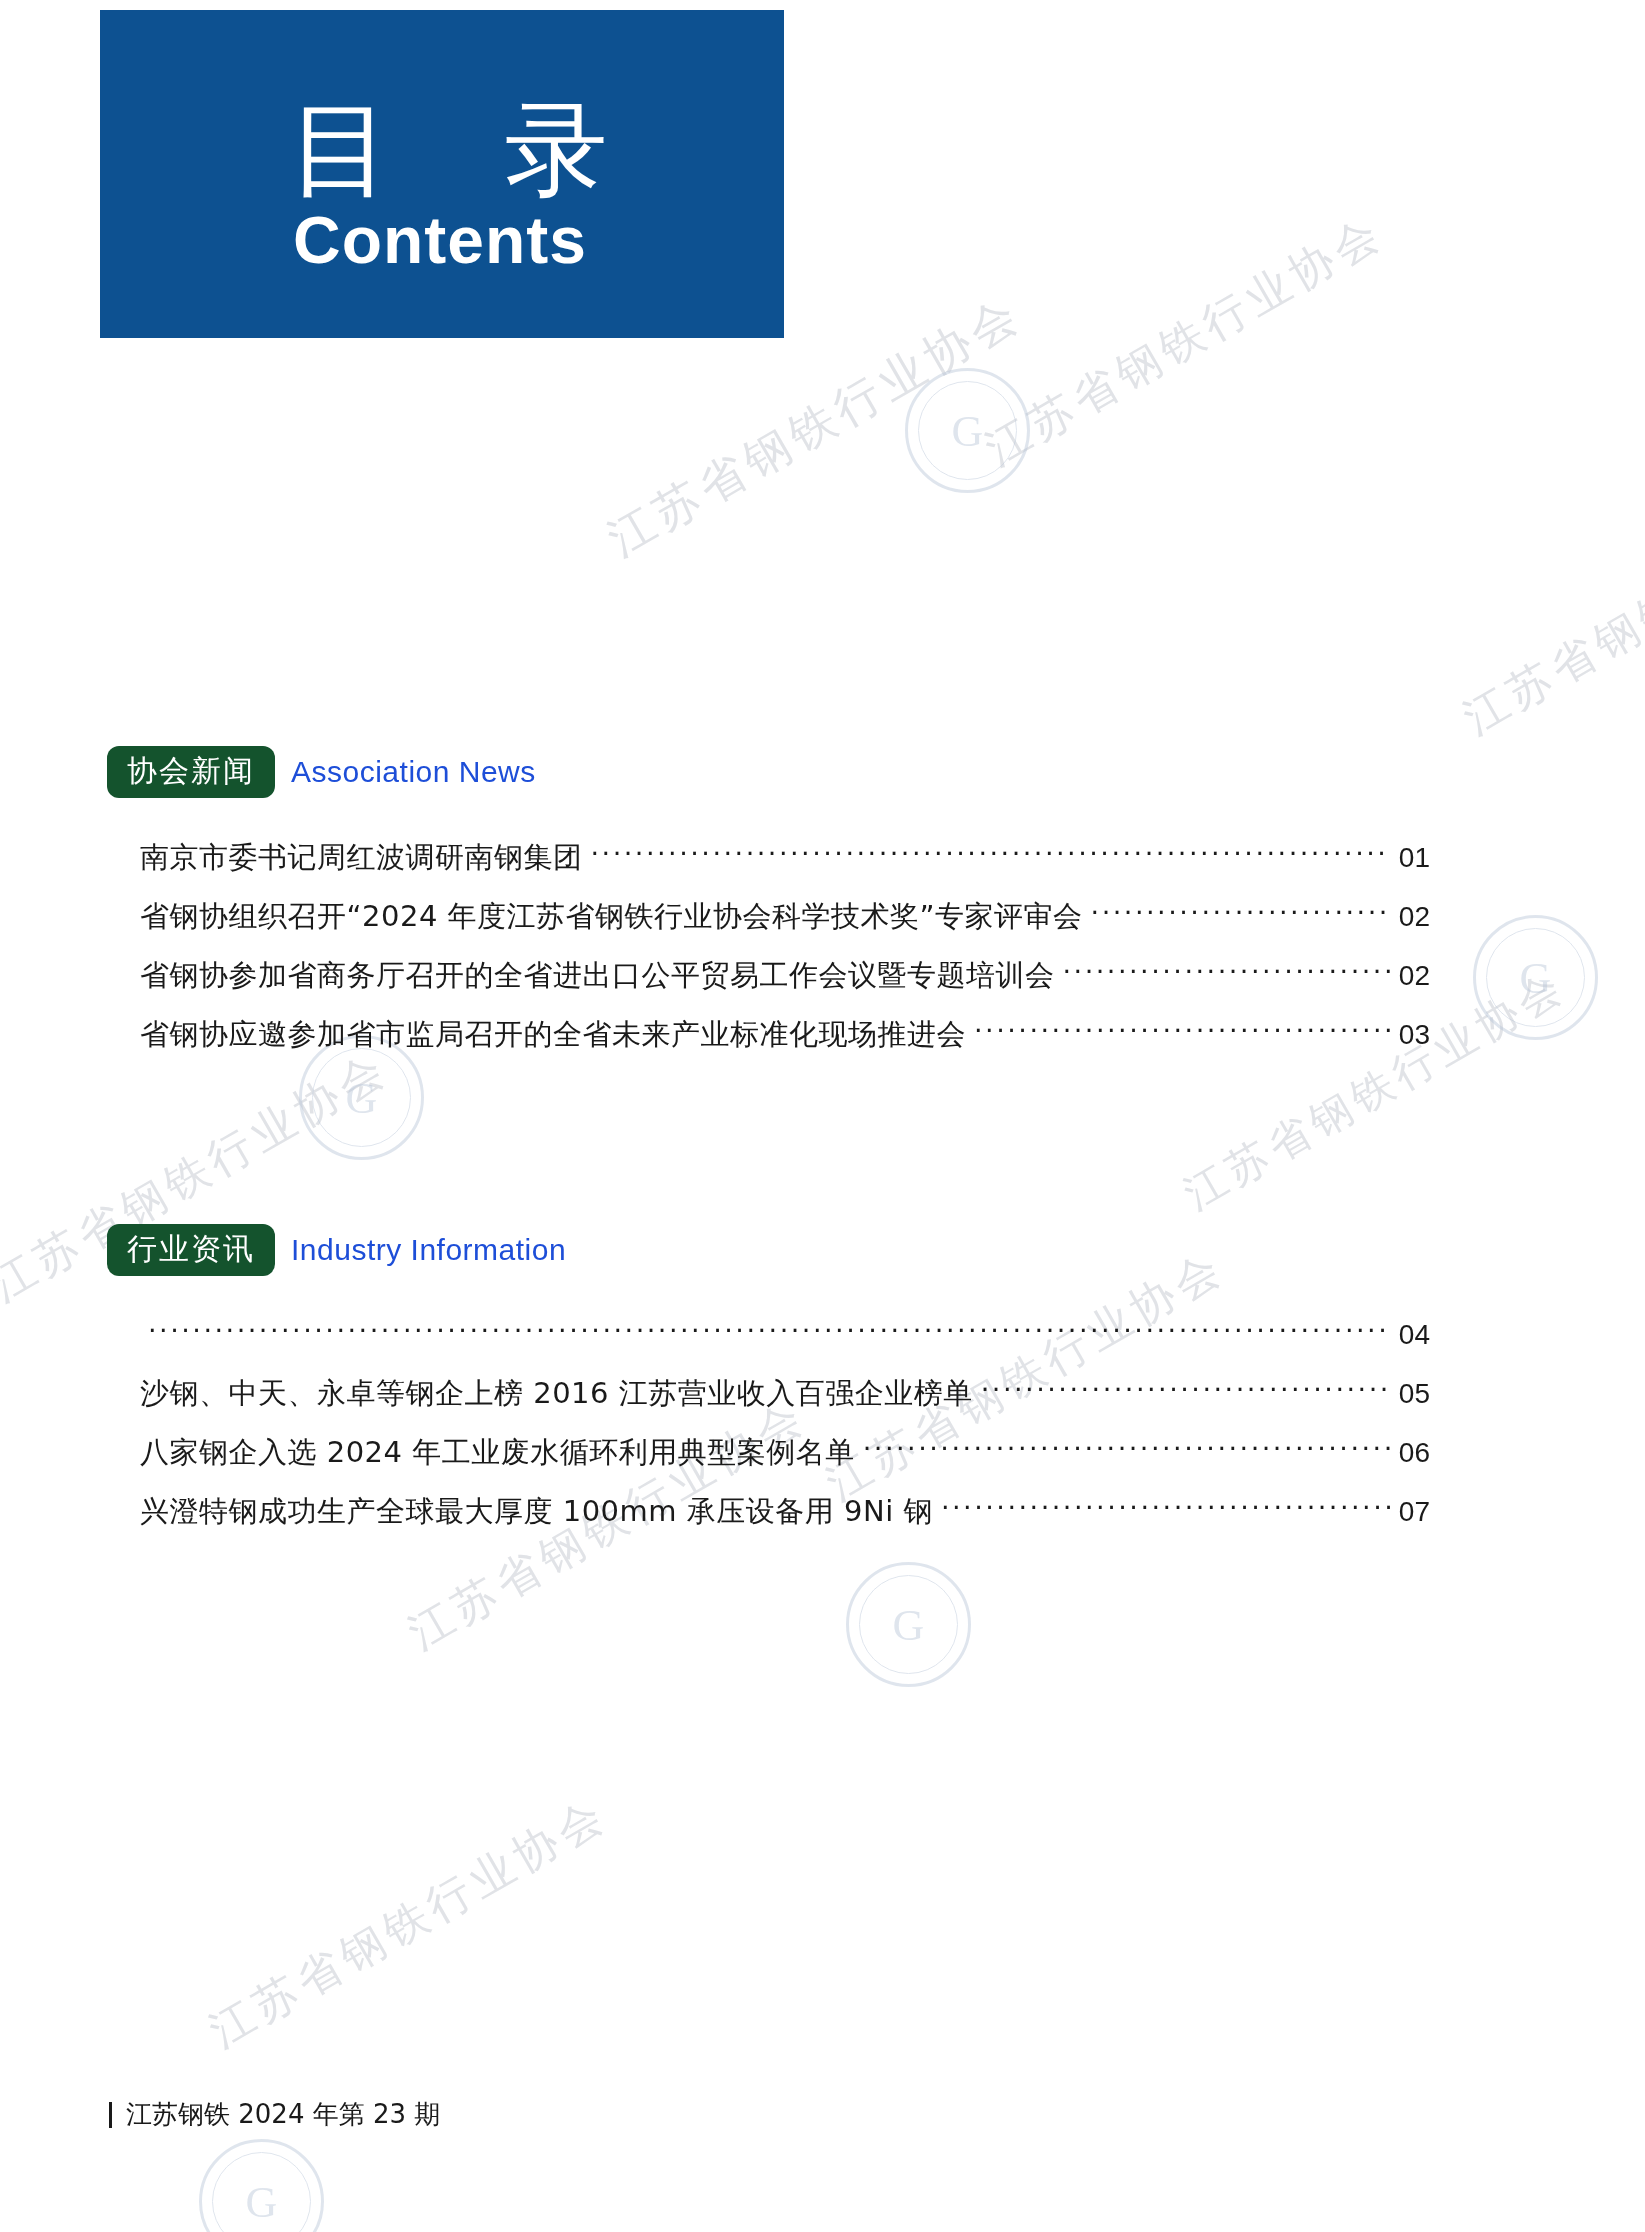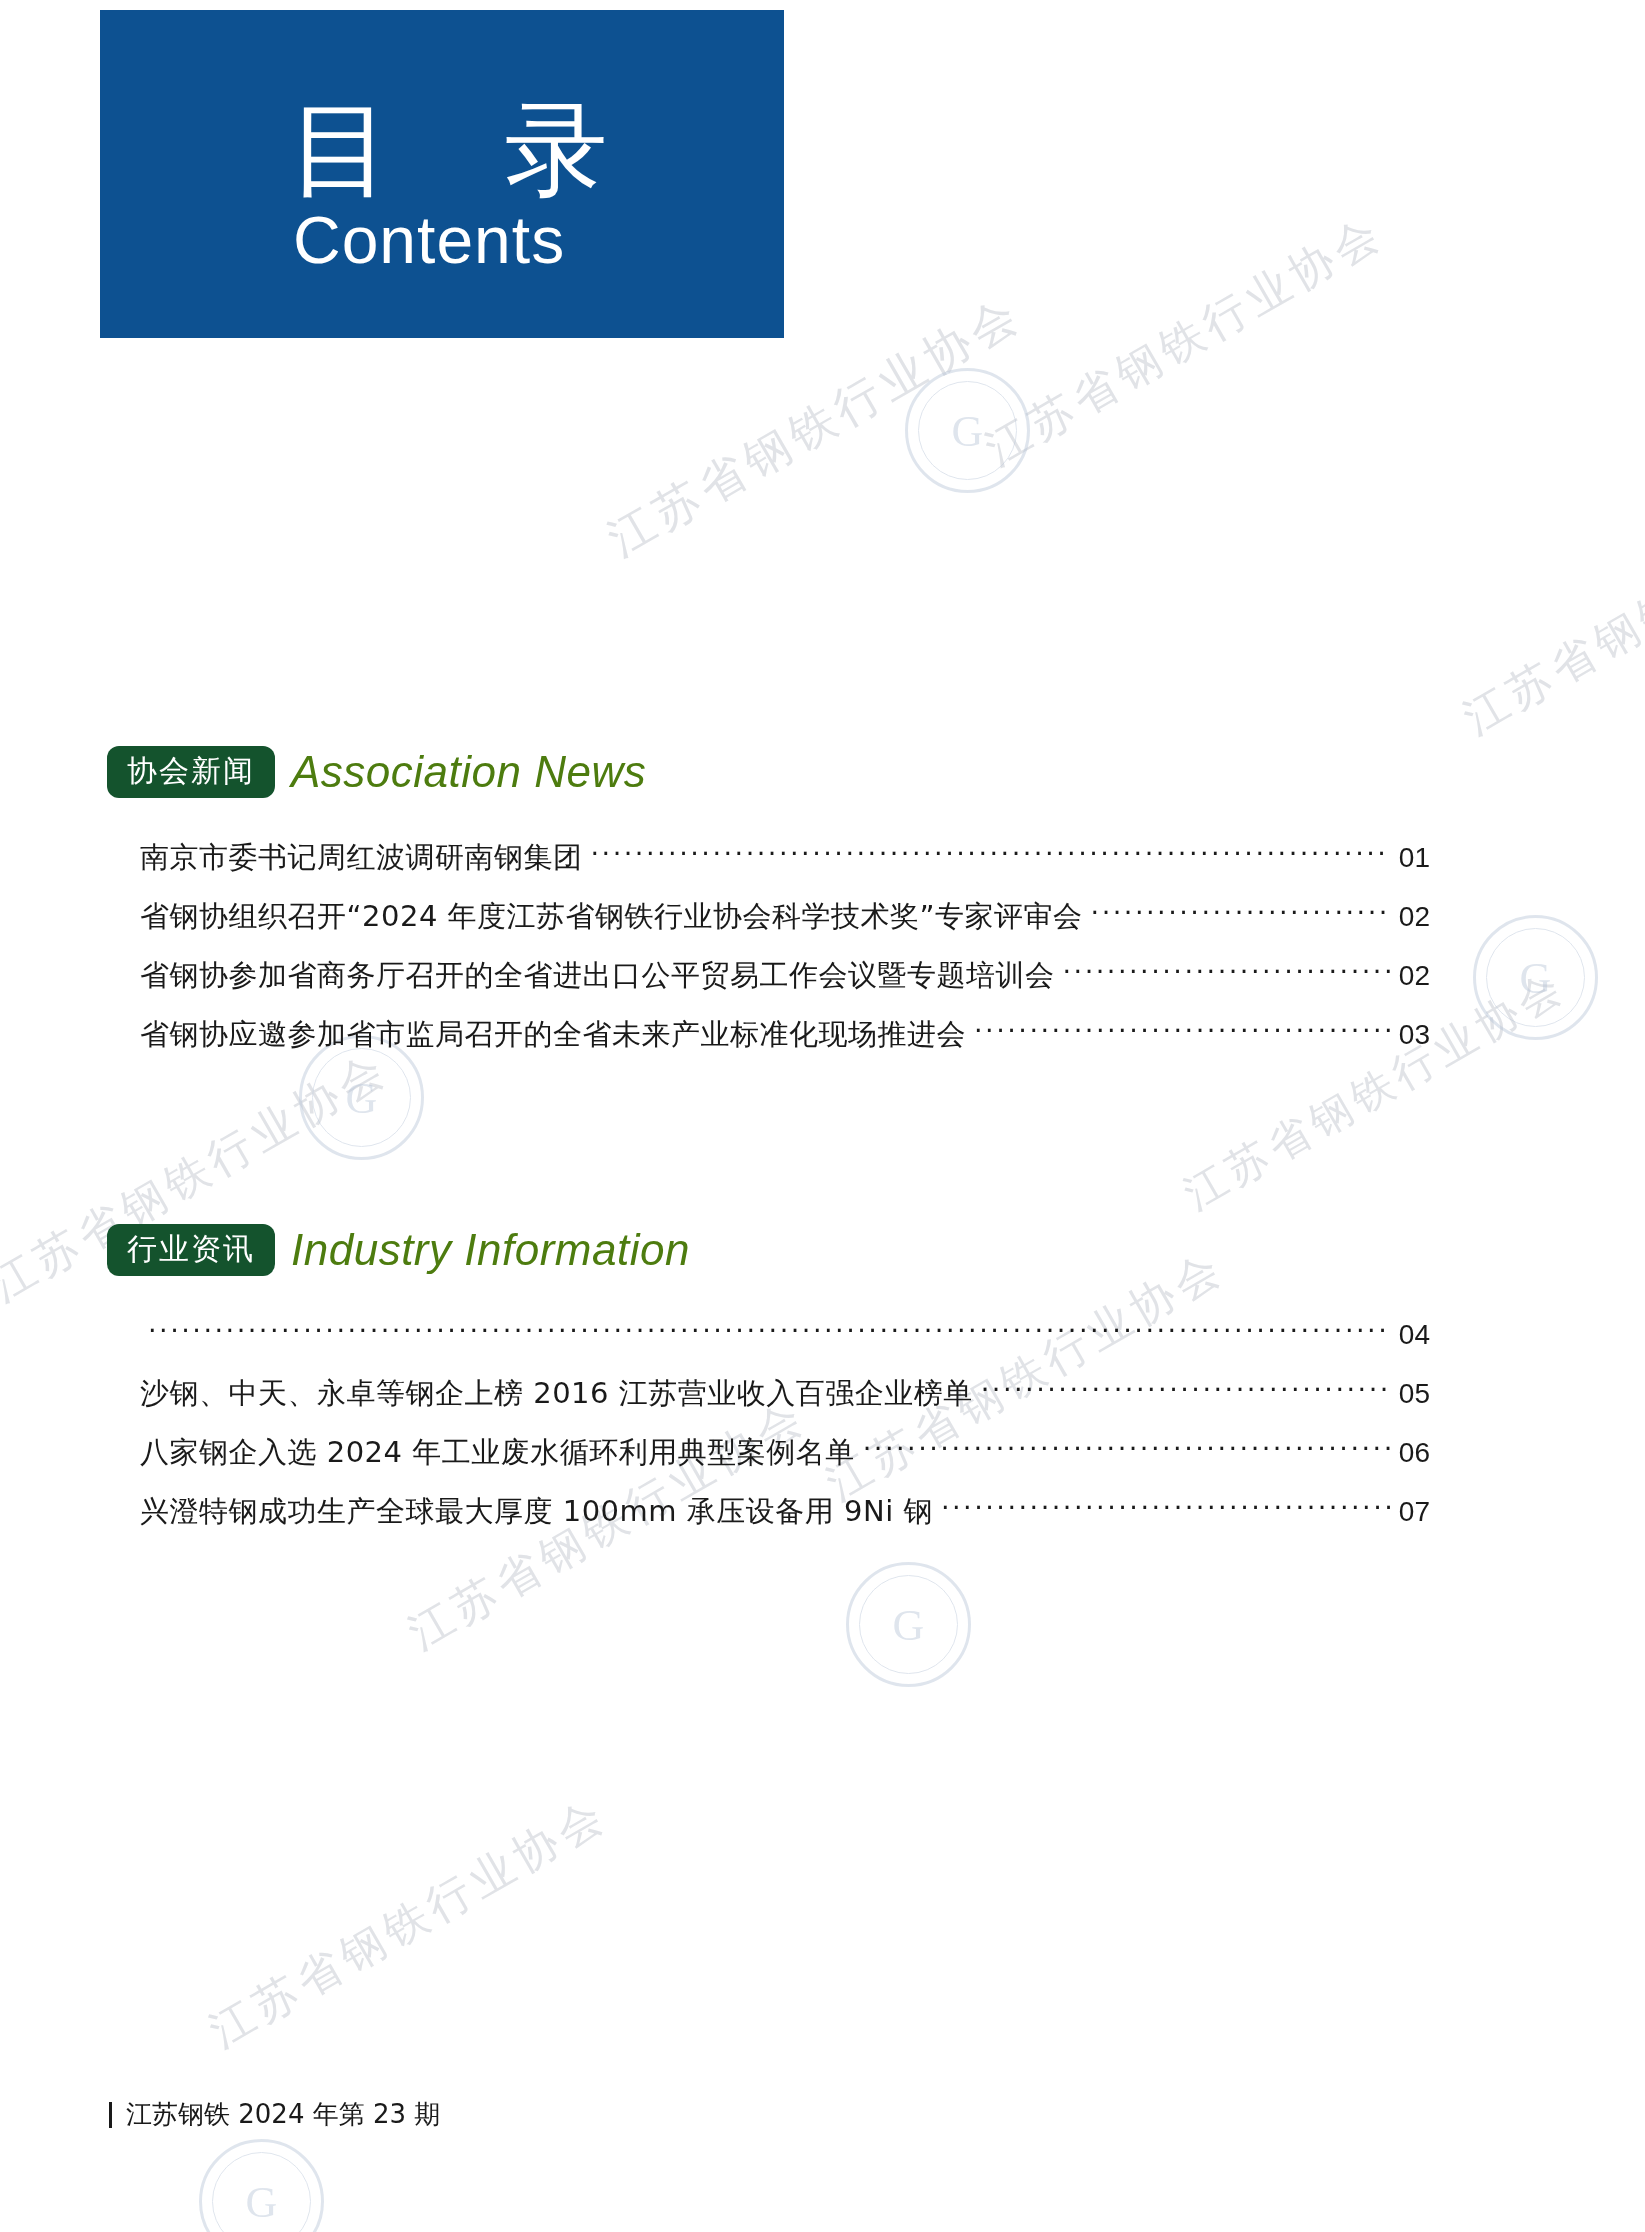--- a/index.html
+++ b/index.html
@@ -81,21 +81,21 @@
     font-weight: 400;
     line-height: 1;
   }
   .header-en {
     position: absolute;
     left: 193px;
     top: 197px;
     font-size: 66px;
     color: #ffffff;
     font-family: "Liberation Sans", sans-serif;
-    font-weight: 400;
+    font-weight: 700;
     letter-spacing: 1px;
     line-height: 1;
   }
 
   
   .content {
     position: absolute;
     left: 0;
     top: 0;
     width: 1646px;
@@ -116,25 +116,24 @@
     background: #14532d;
     color: #ffffff;
     font-size: 30px;
     padding: 10px 20px 12px 20px;
     border-radius: 12px;
     letter-spacing: 2px;
     font-family: "DejaVu Sans", "Liberation Sans", sans-serif;
     line-height: 1;
   }
   .sec-en {
-    color: #4d7c0f;
-    font-size: 44px;
+    color: #1d4ed8;
+    font-size: 30px;
     font-family: "Liberation Sans", sans-serif;
     letter-spacing: 0.5px;
-    font-style: italic;
   }
 
   .toc-item {
     display: flex;
     align-items: baseline;
     font-size: 29px;
     line-height: 1;
     padding: 15px 0 15px 0;
     color: #1a1a1a;
     font-family: "DejaVu Sans", "Liberation Sans", sans-serif;

